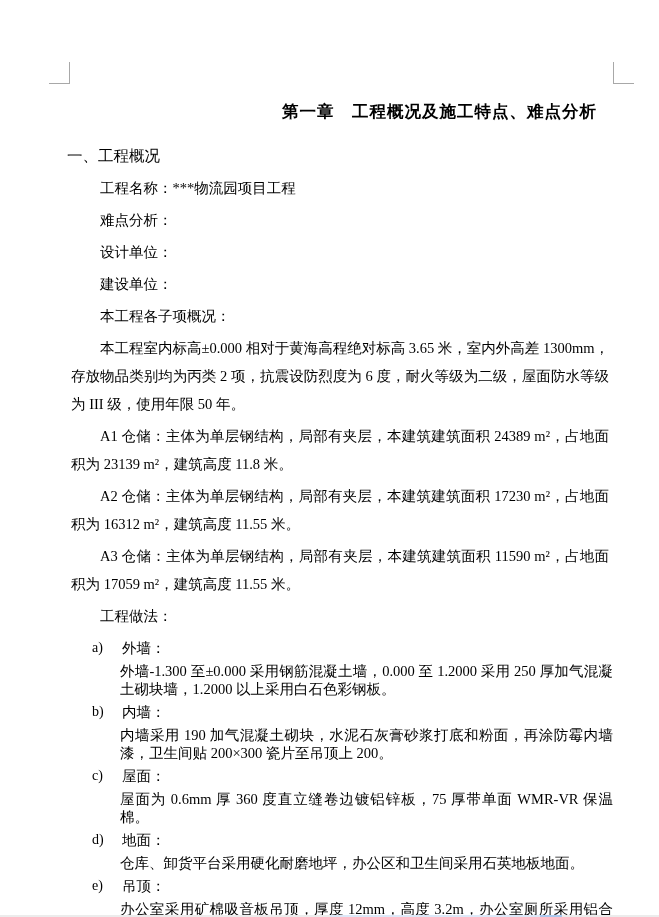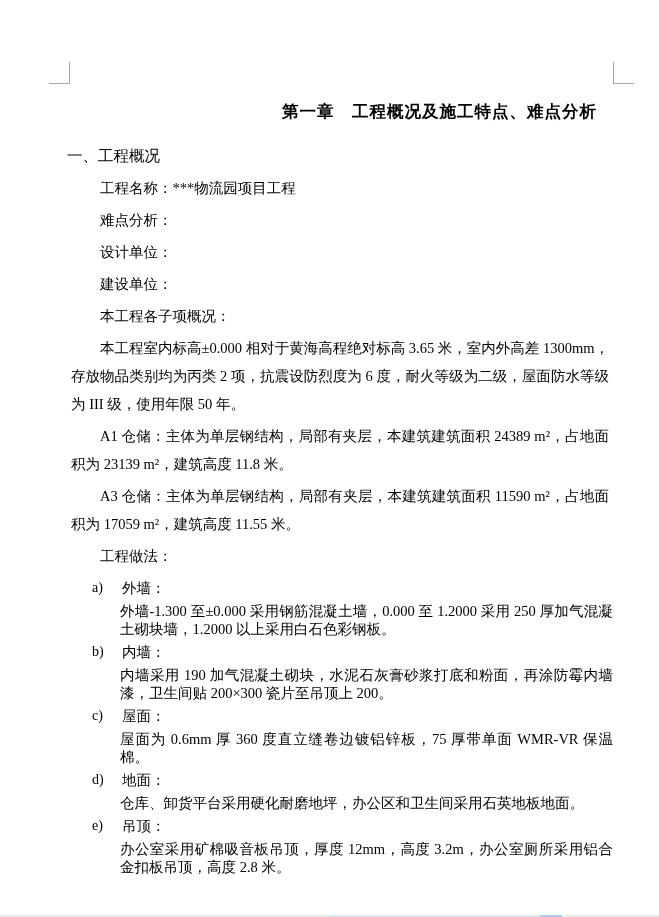--- a/index.html
+++ b/index.html
@@ -128,20 +128,21 @@
 
     <h2 class="section-heading">一、工程概况</h2>
 
     <p class="para">工程名称：***物流园项目工程</p>
     <p class="para">难点分析：</p>
     <p class="para">设计单位：</p>
     <p class="para">建设单位：</p>
     <p class="para">本工程各子项概况：</p>
     <p class="para">本工程室内标高±0.000 相对于黄海高程绝对标高 3.65 米，室内外高差 1300mm，存放物品类别均为丙类 2 项，抗震设防烈度为 6 度，耐火等级为二级，屋面防水等级为 III 级，使用年限 50 年。</p>
     <p class="para">A1 仓储：主体为单层钢结构，局部有夹层，本建筑建筑面积 24389 m²，占地面积为 23139 m²，建筑高度 11.8 米。</p>
+    <p class="para">A2 仓储：主体为单层钢结构，局部有夹层，本建筑建筑面积 17230 m²，占地面积为 16312 m²，建筑高度 11.55 米。</p>
     <p class="para">A3 仓储：主体为单层钢结构，局部有夹层，本建筑建筑面积 11590 m²，占地面积为 17059 m²，建筑高度 11.55 米。</p>
     <p class="para">工程做法：</p>
 
     <div class="item">
       <div class="item-head">
         <span class="item-marker">a)</span>
         <span class="item-label">外墙：</span>
       </div>
       <div class="item-body">外墙-1.300 至±0.000 采用钢筋混凝土墙，0.000 至 1.2000 采用 250 厚加气混凝土砌块墙，1.2000 以上采用白石色彩钢板。</div>
     </div>

